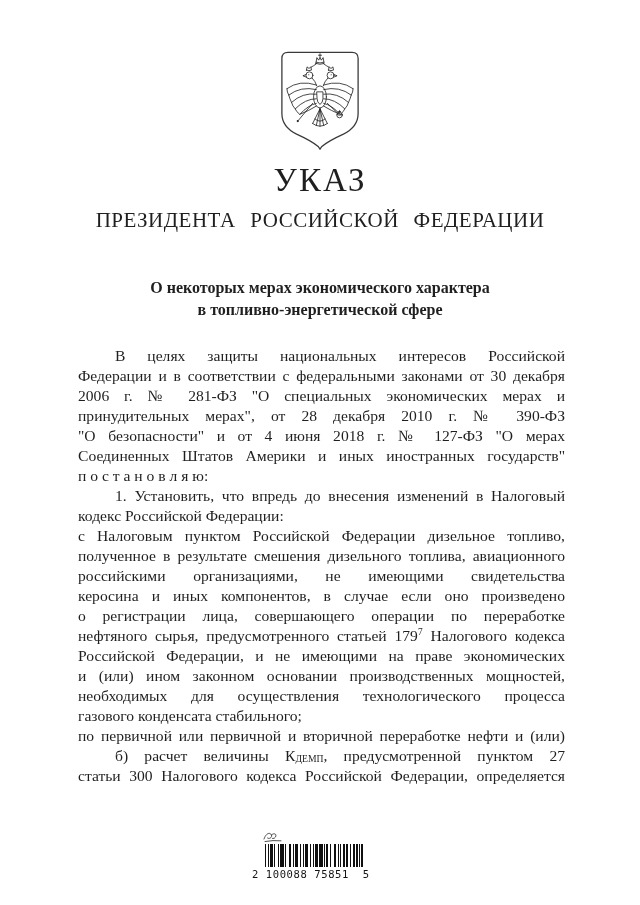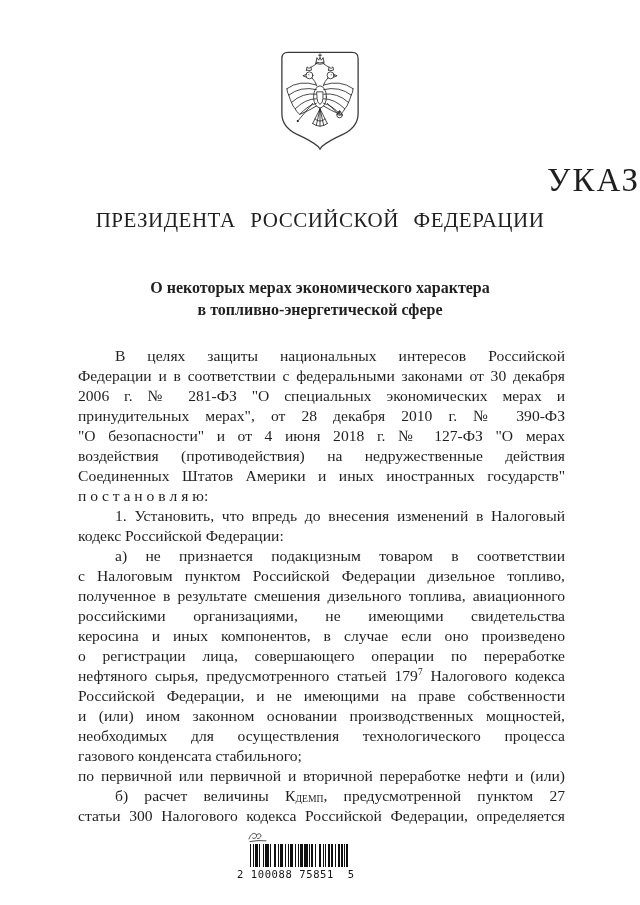--- a/index.html
+++ b/index.html
@@ -11,21 +11,21 @@
     font-family:"Liberation Serif","DejaVu Serif",serif;
     color:#1f1f1f;
     overflow:hidden;
   }
   .emblem{
     position:absolute;top:51px;left:50%;transform:translateX(-50%);
     width:84px;height:101px;
   }
   .title{
     position:absolute;top:162px;left:0;width:100%;
-    text-align:right;font-size:33px;line-height:1.1;
+    text-align:center;font-size:33px;line-height:1.1;
     letter-spacing:2px;font-weight:normal;margin:0;
   }
   .issuer{
     position:absolute;top:209px;left:0;width:100%;
     text-align:center;font-size:21px;line-height:1.1;
     letter-spacing:0.5px;word-spacing:9px;font-weight:normal;margin:0;
   }
   .subject{
     position:absolute;top:277px;left:0;width:100%;
     text-align:center;font-weight:bold;font-size:16px;line-height:21.5px;
@@ -33,21 +33,21 @@
   .body-text{
     position:absolute;top:346px;left:78px;width:487px;
   }
   .line{font-size:15.6px;line-height:20px;}
   .aj{text-align:justify;text-align-last:justify;}
   .al{text-align:left;text-align-last:left;}
   .ind{text-indent:37px;}
   .line sup{font-size:0.6em;line-height:0;}
   .line sub{font-size:0.62em;line-height:0;vertical-align:-0.15em;letter-spacing:0;}
   .barcode-wrap{
-    position:absolute;top:830px;left:250px;width:130px;
+    position:absolute;top:830px;left:265px;width:130px;
   }
   .mark-icon{display:block;margin-left:-4px;height:14px;width:24px;}
   .bars{white-space:nowrap;font-size:0;height:23px;}
   .bar{display:inline-block;height:23px;background:#101010;vertical-align:top;}
   .gap{display:inline-block;height:23px;background:transparent;vertical-align:top;}
   .digits{
     font-family:"DejaVu Sans Mono","Liberation Mono",monospace;
     font-size:10.5px;letter-spacing:0.6px;white-space:pre;
     margin-left:-13px;margin-top:1px;color:#141414;
   }
@@ -114,33 +114,31 @@
     <div>О некоторых мерах экономического характера</div>
     <div>в топливно-энергетической сфере</div>
   </div>
 
   <div class="body-text">
       <div class="line aj ind">В целях защиты национальных интересов Российской</div>
       <div class="line aj">Федерации и в соответствии с федеральными законами от 30 декабря</div>
       <div class="line aj">2006 г. № 281-ФЗ "О специальных экономических мерах и</div>
       <div class="line aj">принудительных мерах", от 28 декабря 2010 г. № 390-ФЗ</div>
       <div class="line aj">"О безопасности" и от 4 июня 2018 г. № 127-ФЗ "О мерах</div>
-      <div class="line aj">воздействия (противодействия) на недружественные действия</div>
       <div class="line aj">Соединенных Штатов Америки и иных иностранных государств"</div>
       <div class="line al">п о с т а н о в л я ю:</div>
       <div class="line aj ind">1. Установить, что впредь до внесения изменений в Налоговый</div>
       <div class="line al">кодекс Российской Федерации:</div>
-      <div class="line aj ind">а) не признается подакцизным товаром в соответствии</div>
       <div class="line aj">с Налоговым пунктом Российской Федерации дизельное топливо,</div>
       <div class="line aj">полученное в результате смешения дизельного топлива, авиационного</div>
       <div class="line aj">российскими организациями, не имеющими свидетельства</div>
       <div class="line aj">керосина и иных компонентов, в случае если оно произведено</div>
       <div class="line aj">о регистрации лица, совершающего операции по переработке</div>
       <div class="line aj">нефтяного сырья, предусмотренного статьей 179<sup>7</sup> Налогового кодекса</div>
-      <div class="line aj">Российской Федерации, и не имеющими на праве собственности</div>
+      <div class="line aj">Российской Федерации, и не имеющими на праве экономических</div>
       <div class="line aj">и (или) ином законном основании производственных мощностей,</div>
       <div class="line aj">необходимых для осуществления технологического процесса</div>
       <div class="line al">газового конденсата стабильного;</div>
       <div class="line aj">по первичной или первичной и вторичной переработке нефти и (или)</div>
       <div class="line aj ind">б) расчет величины К<sub>ДЕМП</sub>, предусмотренной пунктом 27</div>
       <div class="line aj">статьи 300 Налогового кодекса Российской Федерации, определяется</div>
     </div>
 
   <div class="barcode-wrap">
     <svg class="mark-icon" viewBox="0 0 24 14" aria-hidden="true">

